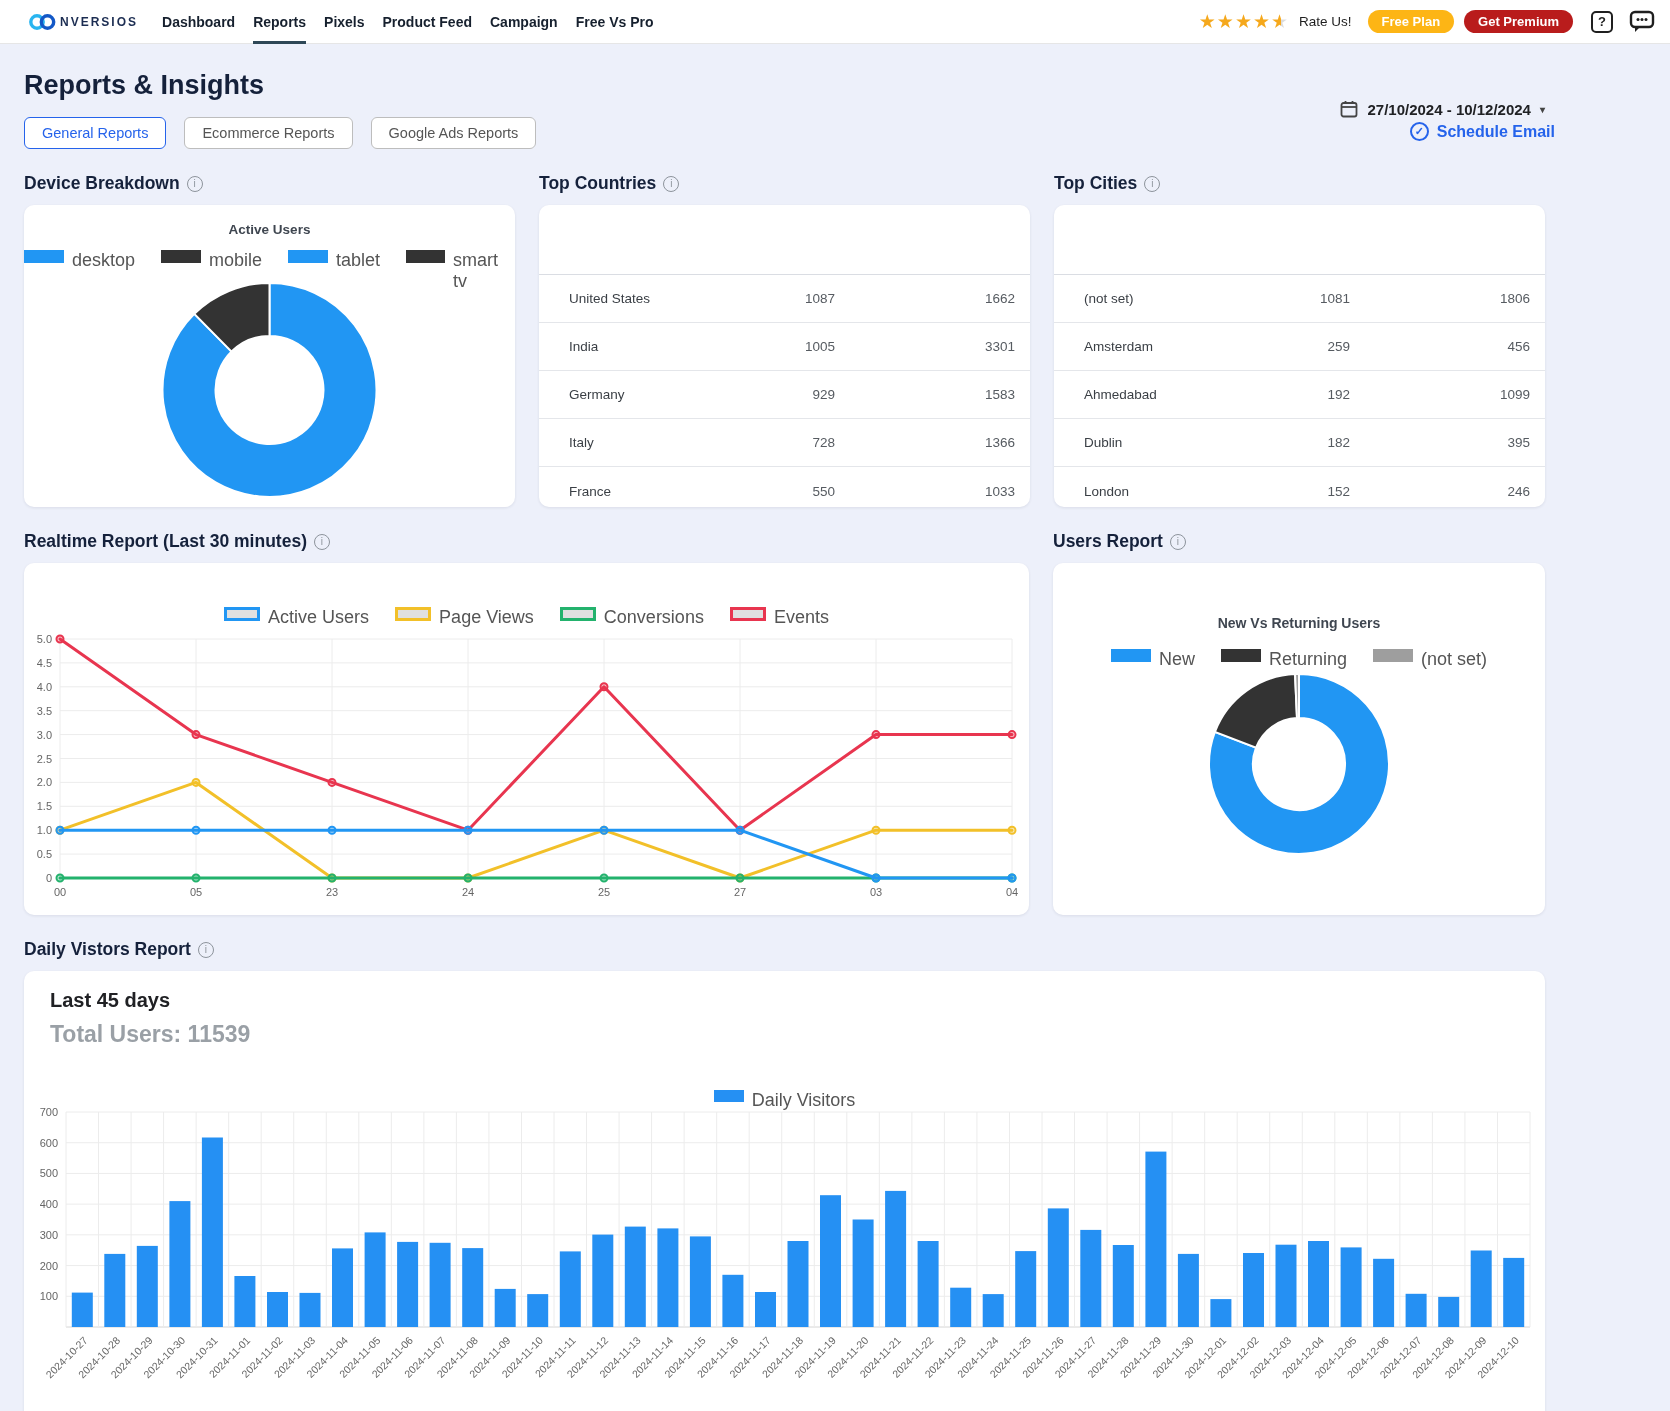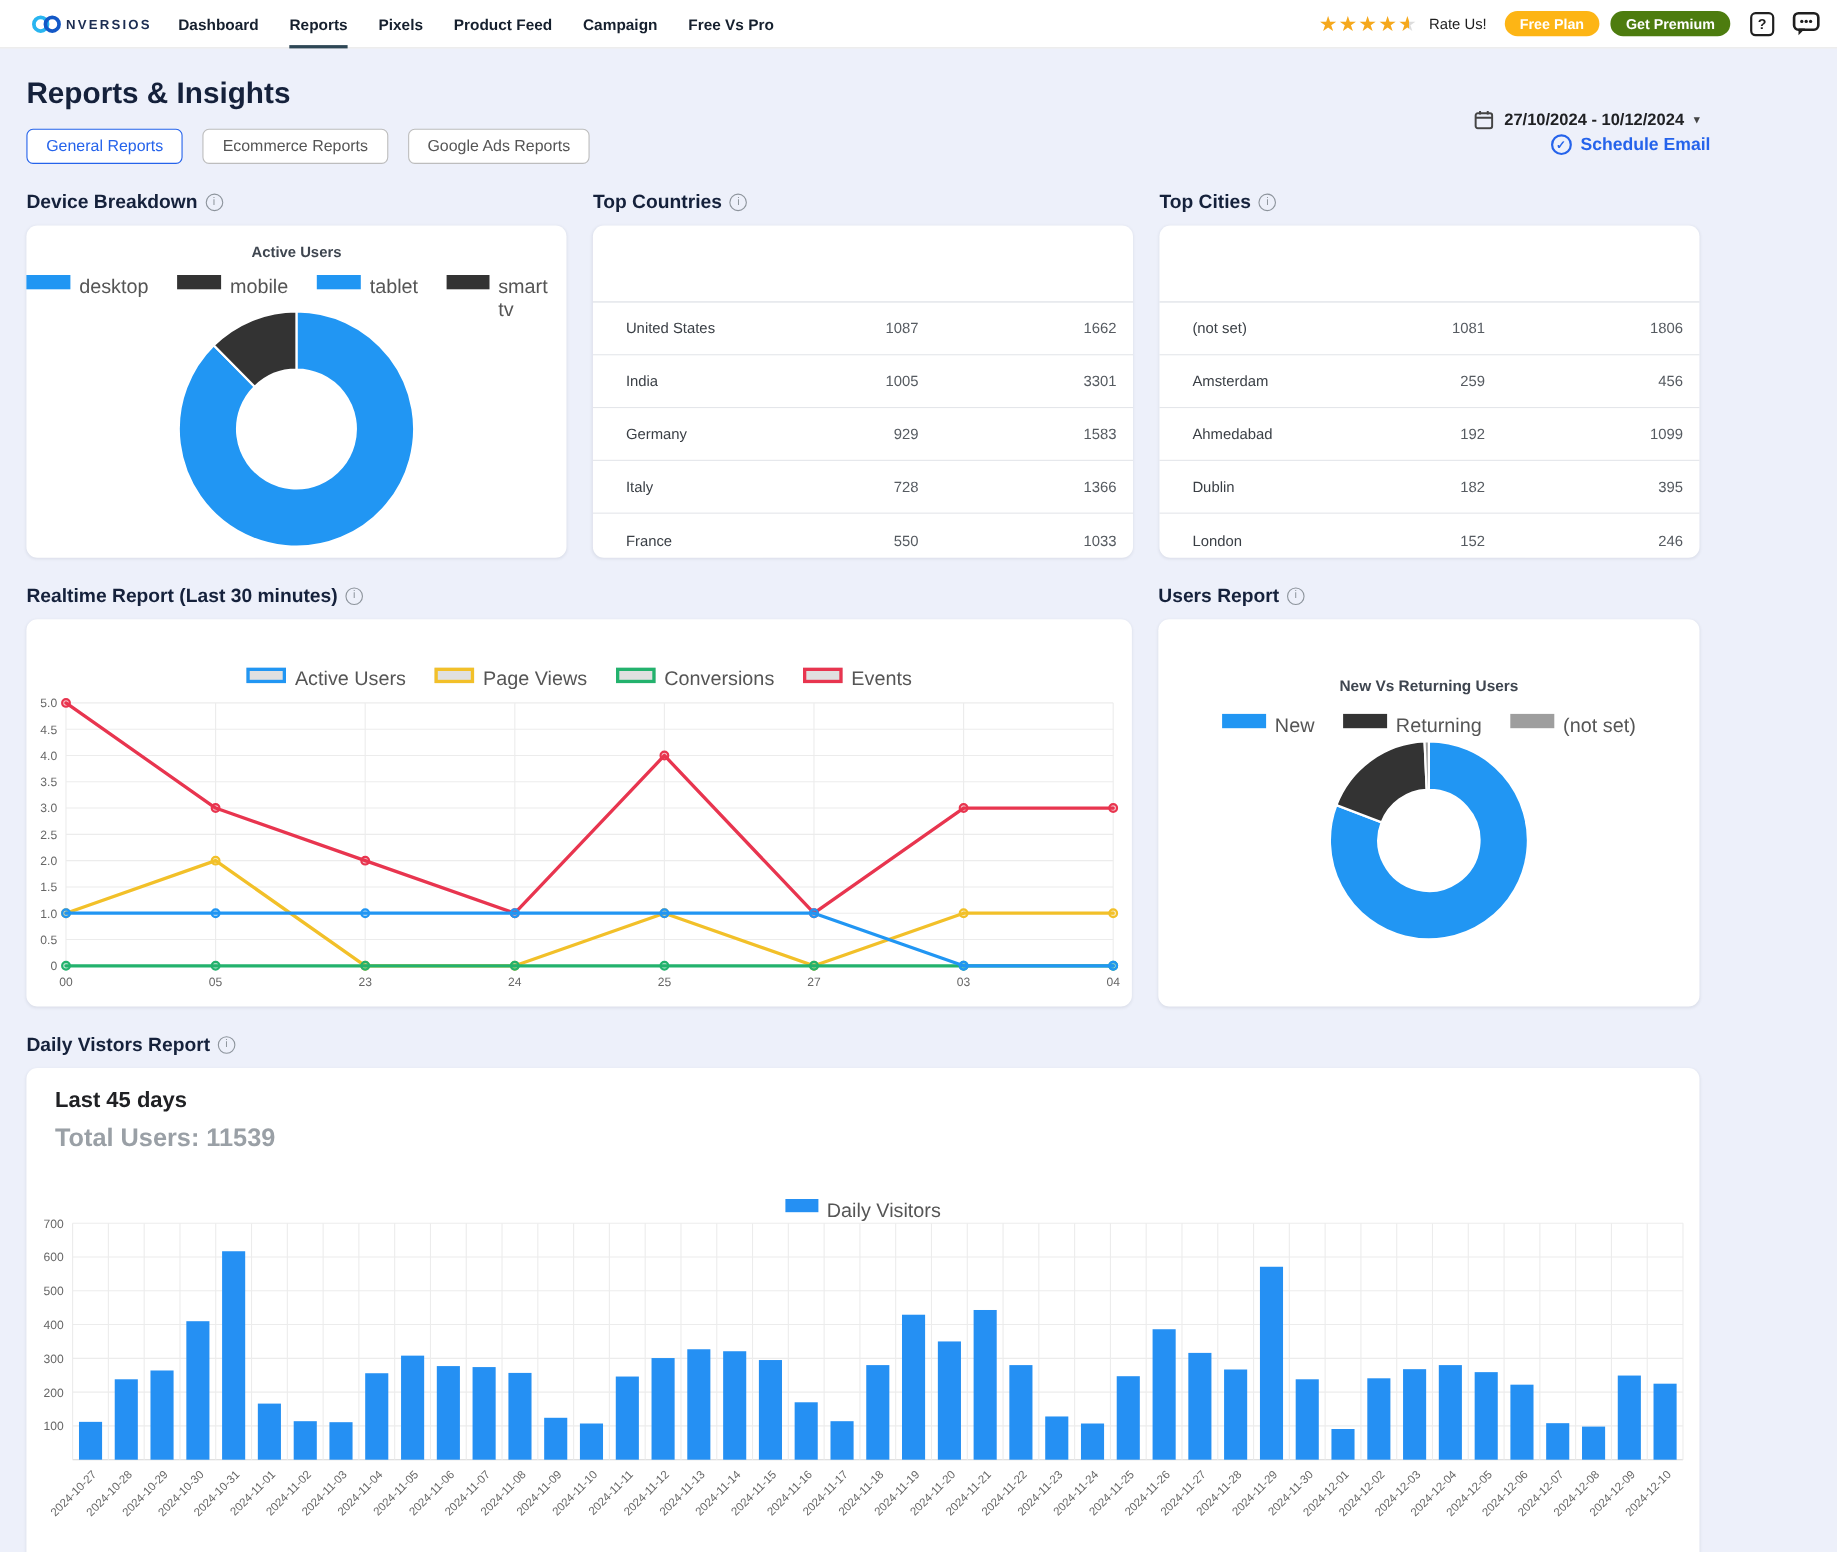--- a/index.html
+++ b/index.html
@@ -3,31 +3,31 @@
 <meta charset="utf-8">
 <style>
   * { margin:0; padding:0; box-sizing:border-box; }
   html,body { width:1670px; height:1411px; background:#edf0fa; font-family:"Liberation Sans",sans-serif; overflow:hidden; }
   svg text { font-family:"Liberation Sans",sans-serif; }
 
   
   .navbar { height:44px; background:#fff; border-bottom:1px solid #e6e6e6; display:flex; align-items:center; padding:0 15px 0 28px; }
   .logo { display:flex; align-items:center; gap:2px; margin-right:24px; cursor:pointer; }
   .logo-text { font-size:12px; font-weight:800; letter-spacing:2px; color:#1c2d52; }
-  .nav-items { display:flex; gap:28px; height:44px; }
+  .nav-items { display:flex; gap:18px; height:44px; }
   .nav-item { display:flex; align-items:center; height:44px; padding-top:3px; border-bottom:3px solid transparent; font-size:14px; font-weight:600; color:#16202e; cursor:pointer; }
   .nav-item.active { border-bottom-color:#2e4756; }
   .nav-right { margin-left:auto; display:flex; align-items:center; gap:10px; }
   .stars { display:flex; font-size:19px; letter-spacing:1px; color:#f5a81c; cursor:pointer; }
   .star::after { content:"★"; }
   .star.half::after { content:"★"; background:linear-gradient(90deg,#f5a81c 55%,#dcdcdc 55%); -webkit-background-clip:text; background-clip:text; color:transparent; }
   .rate-us { font-size:13.5px; color:#1f1f1f; margin-right:6px; }
   .pill { border-radius:12px; padding:4px 14px; font-size:13px; font-weight:700; color:#fff; cursor:pointer; }
   .pill-yellow { background:#fdb515; }
-  .pill-green { background:#4d7c0f; }
+  .pill-green { background:#b91c1c; }
   .help-icon { width:22px; height:22px; border:2.5px solid #1f1f1f; border-radius:5px; display:flex; align-items:center; justify-content:center; font-size:13px; font-weight:700; color:#1f1f1f; margin-left:8px; cursor:pointer; }
   .help-icon::after { content:"?"; }
   .chat-icon { margin-left:6px; cursor:pointer; display:flex; }
 
   
   .content { padding:0 24px; position:relative; }
   .page-title { margin-top:26px; font-size:27px; font-weight:700; color:#15213b; }
   .date-ctl { position:absolute; top:30px; right:125px; display:flex; align-items:center; gap:9px; font-size:15px; font-weight:600; color:#202124; cursor:pointer; }
   .caret { font-size:10px; color:#444; }
 

